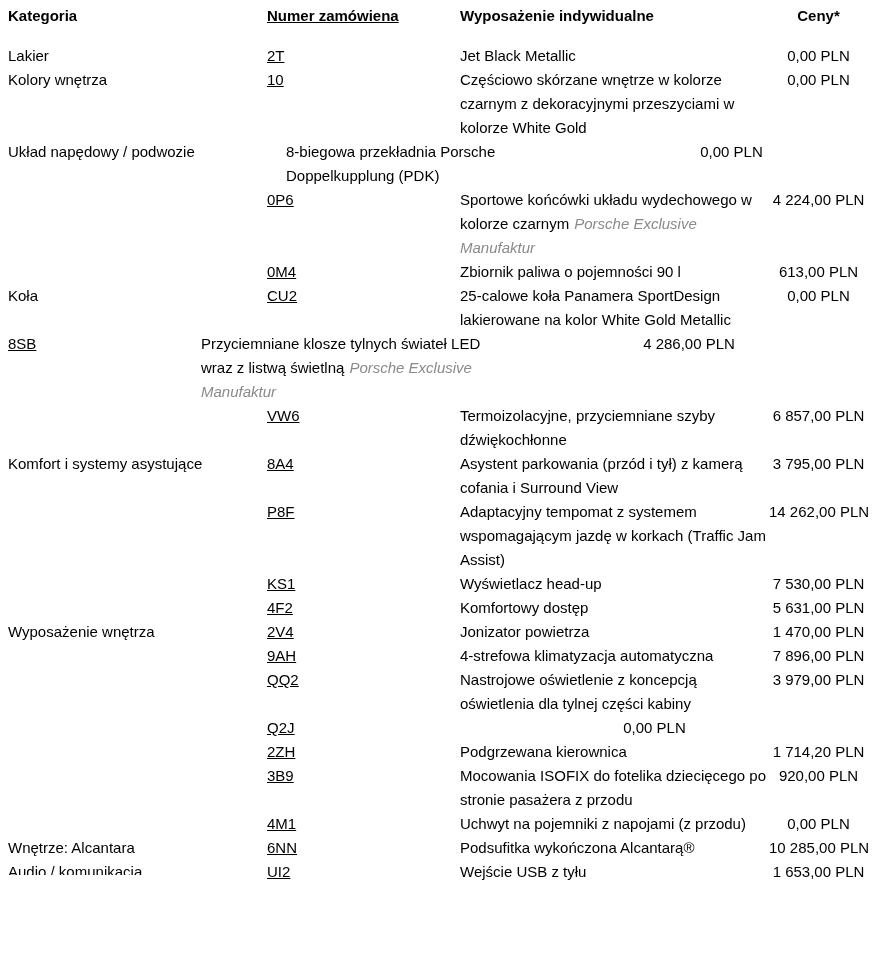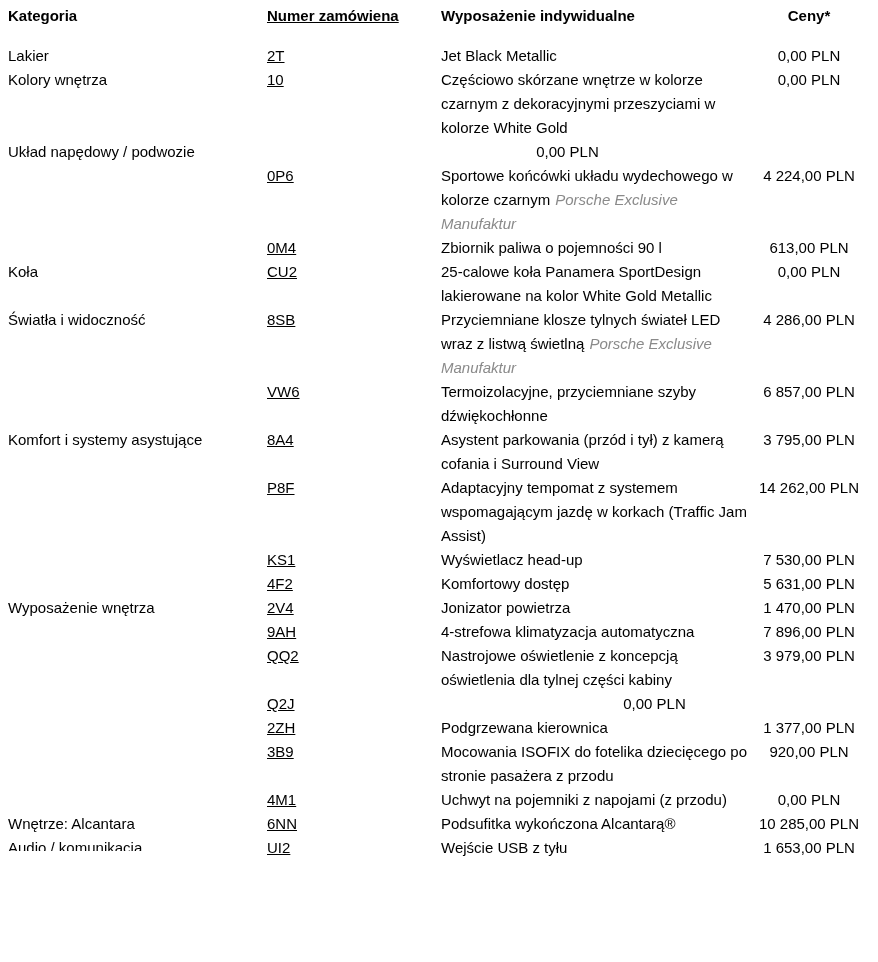--- a/index.html
+++ b/index.html
@@ -38,20 +38,21 @@
   }
   .c-code {
     width: 174px;
     flex: none;
     padding-right: 10px;
     text-decoration: underline;
   }
   .c-desc {
     width: 309px;
     flex: none;
+    margin-left: 19px;
   }
   .c-price {
     flex: 1 1 auto;
     text-align: center;
     white-space: nowrap;
   }
   .brand-suffix {
     font-style: italic;
     color: #8a8a8a;
     margin-left: 5px;
@@ -84,20 +85,21 @@
 
   <div class="t-row">
     <div class="cell c-category">Kolory wnętrza</div>
     <div class="cell c-code">10</div>
     <div class="cell c-desc"><span>Częściowo skórzane wnętrze w kolorze czarnym z dekoracyjnymi przeszyciami w kolorze White Gold</span></div>
     <div class="cell c-price">0,00 PLN</div>
   </div>
 
   <div class="t-row">
     <div class="cell c-category">Układ napędowy / podwozie</div>
+    <div class="cell c-desc"><span>8-biegowa przekładnia Porsche Doppelkupplung (PDK)</span></div>
     <div class="cell c-price">0,00 PLN</div>
   </div>
 
   <div class="t-row">
     <div class="cell c-category"></div>
     <div class="cell c-code">0P6</div>
     <div class="cell c-desc"><span>Sportowe końcówki układu wydechowego w kolorze czarnym</span><span class="brand-suffix" style="color: rgb(138, 138, 138);">Porsche Exclusive Manufaktur</span></div>
     <div class="cell c-price">4 224,00 PLN</div>
   </div>
 
@@ -109,21 +111,20 @@
   </div>
 
   <div class="t-row">
     <div class="cell c-category">Koła</div>
     <div class="cell c-code">CU2</div>
     <div class="cell c-desc"><span>25-calowe koła Panamera SportDesign lakierowane na kolor White Gold Metallic</span></div>
     <div class="cell c-price">0,00 PLN</div>
   </div>
 
   <div class="t-row">
-    <div class="cell c-category">Światła i widoczność</div>
     <div class="cell c-code">8SB</div>
     <div class="cell c-desc"><span>Przyciemniane klosze tylnych świateł LED wraz z listwą świetlną</span><span class="brand-suffix" style="color: rgb(138, 138, 138);">Porsche Exclusive Manufaktur</span></div>
     <div class="cell c-price">4 286,00 PLN</div>
   </div>
 
   <div class="t-row">
     <div class="cell c-category"></div>
     <div class="cell c-code">VW6</div>
     <div class="cell c-desc"><span>Termoizolacyjne, przyciemniane szyby dźwiękochłonne</span></div>
     <div class="cell c-price">6 857,00 PLN</div>
@@ -181,21 +182,21 @@
   <div class="t-row">
     <div class="cell c-category"></div>
     <div class="cell c-code">Q2J</div>
     <div class="cell c-price">0,00 PLN</div>
   </div>
 
   <div class="t-row">
     <div class="cell c-category"></div>
     <div class="cell c-code">2ZH</div>
     <div class="cell c-desc"><span>Podgrzewana kierownica</span></div>
-    <div class="cell c-price">1 377,00 PLN</div>
+    <div class="cell c-price">1 714,20 PLN</div>
   </div>
 
   <div class="t-row">
     <div class="cell c-category"></div>
     <div class="cell c-code">3B9</div>
     <div class="cell c-desc"><span>Mocowania ISOFIX do fotelika dziecięcego po stronie pasażera z przodu</span></div>
     <div class="cell c-price">920,00 PLN</div>
   </div>
 
   <div class="t-row">

